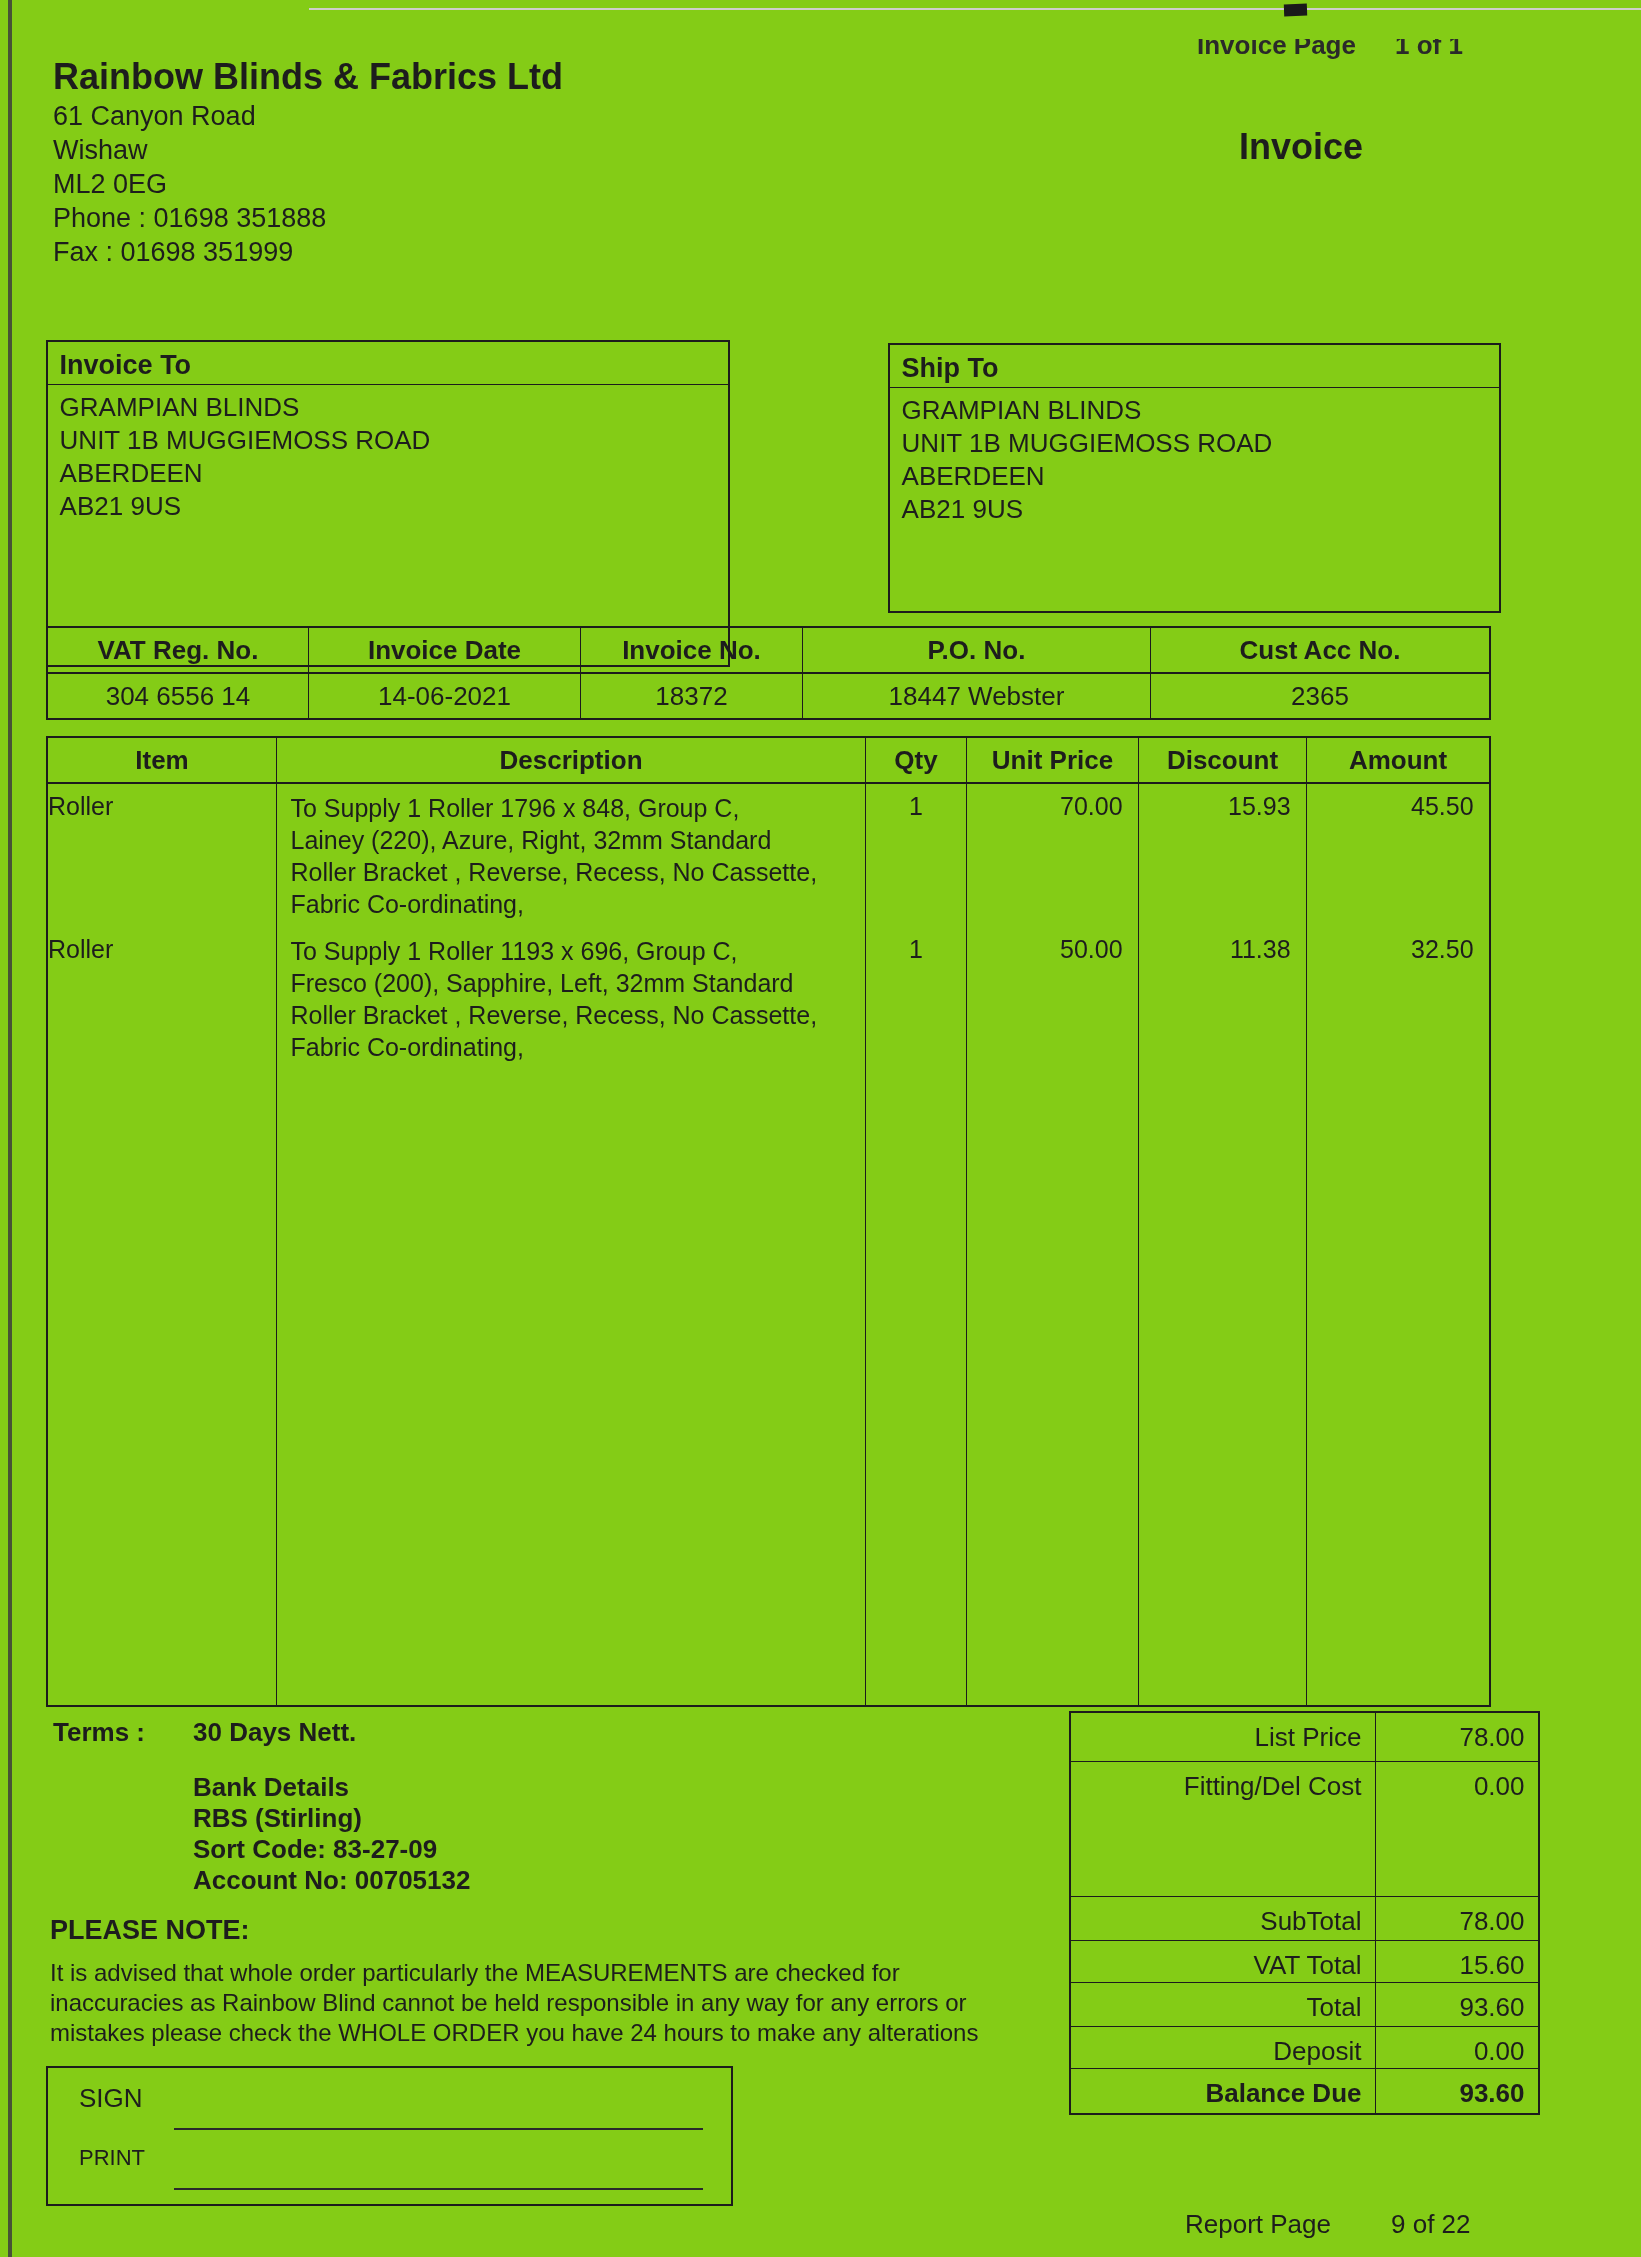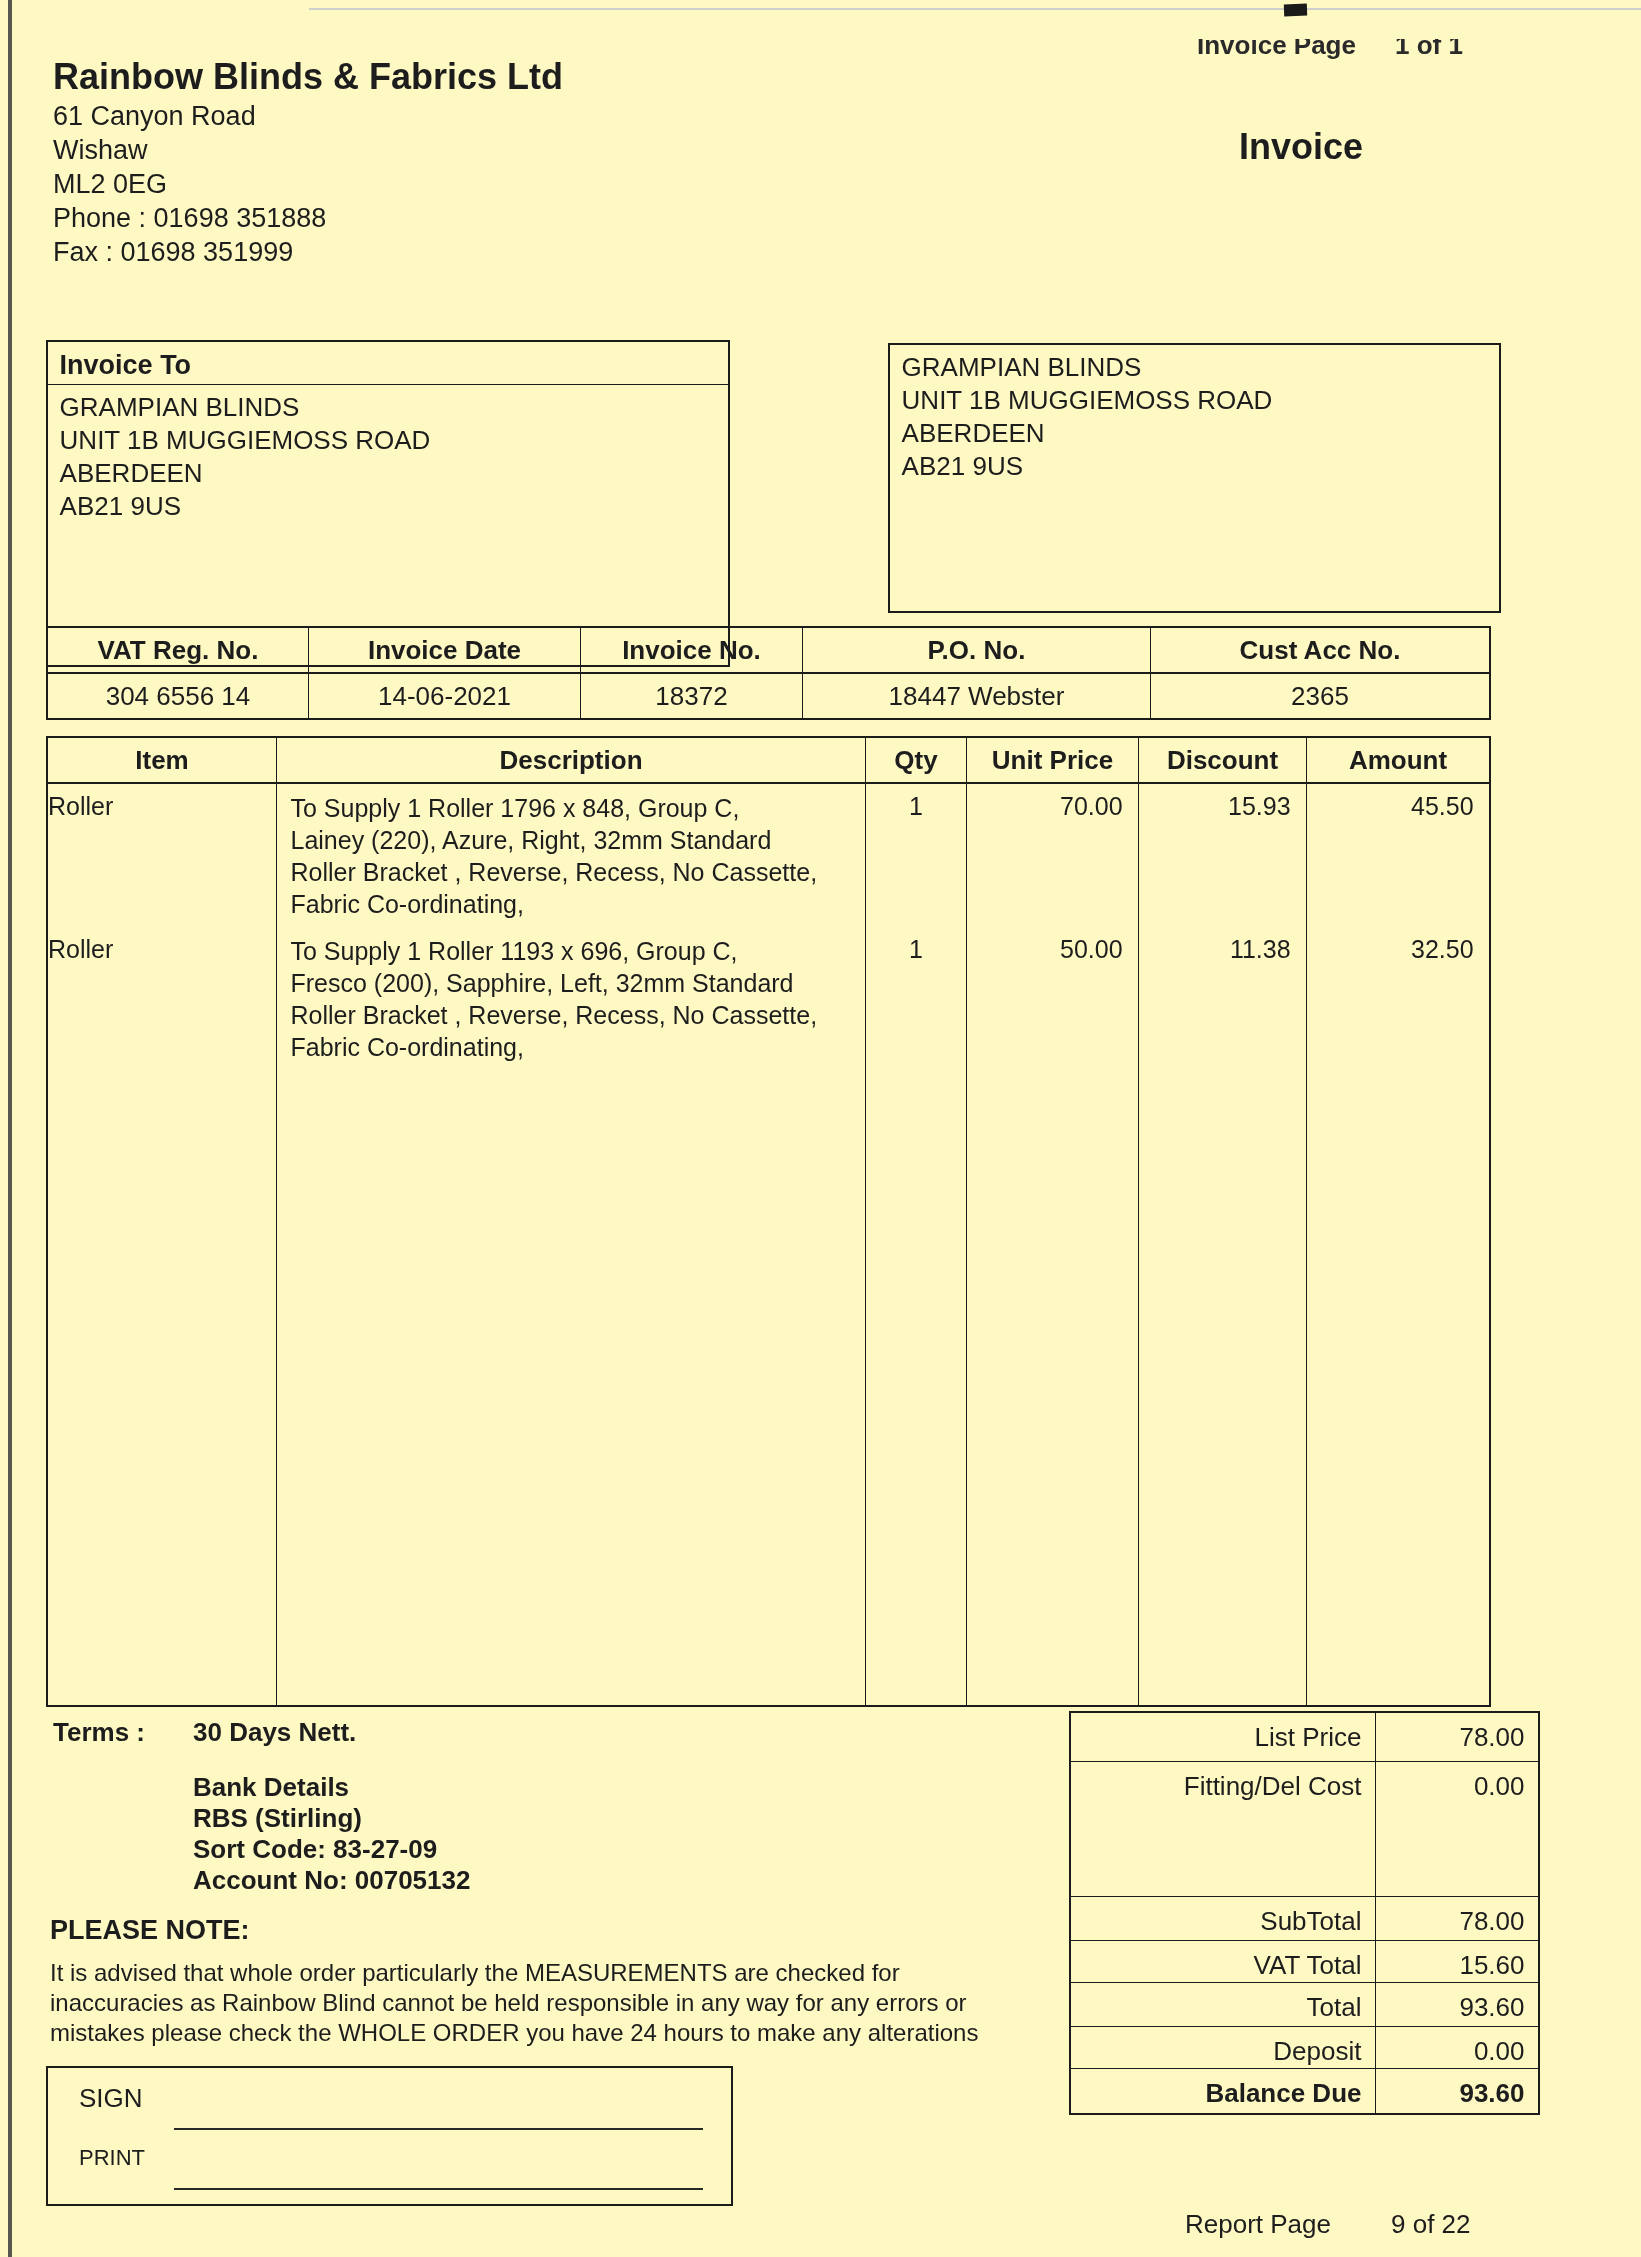--- a/index.html
+++ b/index.html
@@ -1,19 +1,19 @@
 <!DOCTYPE html>
 <html><head>
 <meta charset="utf-8">
 <style>
   html,body{margin:0;padding:0;background:#e8e8e6;}
   .page{
     position:relative;
     width:1641px;height:2257px;
-    background:#fef9c3;
+    background:#84cc16;
     font-family:"Liberation Sans", sans-serif;
     color:#1d1d1d;
     overflow:hidden;
   }
   
   .scan-left{position:absolute;left:7.7px;top:0;width:3.9px;height:2257px;background:#3c3c3c;opacity:.85;}
   .scan-top{position:absolute;left:309px;top:7.7px;width:1332px;height:1.9px;background:#cfcfcb;}
   .scan-blob{position:absolute;left:1284px;top:3.9px;width:23px;height:11.6px;background:#1a1a1a;transform:rotate(-2deg);}
   
   .company-name{position:absolute;left:53px;top:56px;font-size:36px;font-weight:700;}
@@ -112,20 +112,21 @@
     <div class="addr-head">Invoice To</div>
     <div class="addr-body">
       <div>GRAMPIAN BLINDS</div>
       <div>UNIT 1B MUGGIEMOSS ROAD</div>
       <div>ABERDEEN</div>
       <div>AB21 9US</div>
     </div>
   </section>
 
   <section class="addr-box ship-to">
+    <div class="addr-head">Ship To</div>
     <div class="addr-body">
       <div>GRAMPIAN BLINDS</div>
       <div>UNIT 1B MUGGIEMOSS ROAD</div>
       <div>ABERDEEN</div>
       <div>AB21 9US</div>
     </div>
   </section>
 
   <section class="meta-table">
     <div class="meta-cell head">VAT Reg. No.</div>

